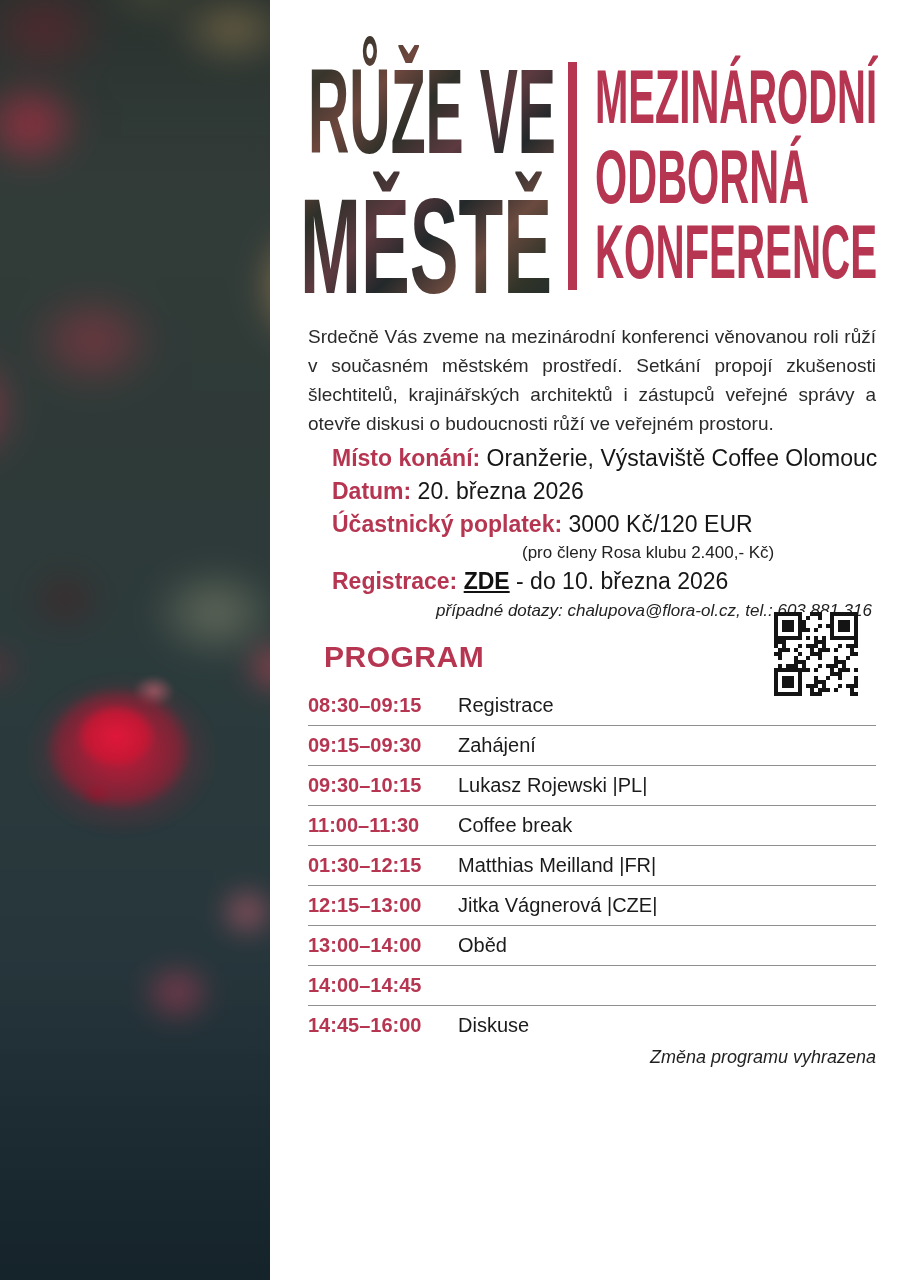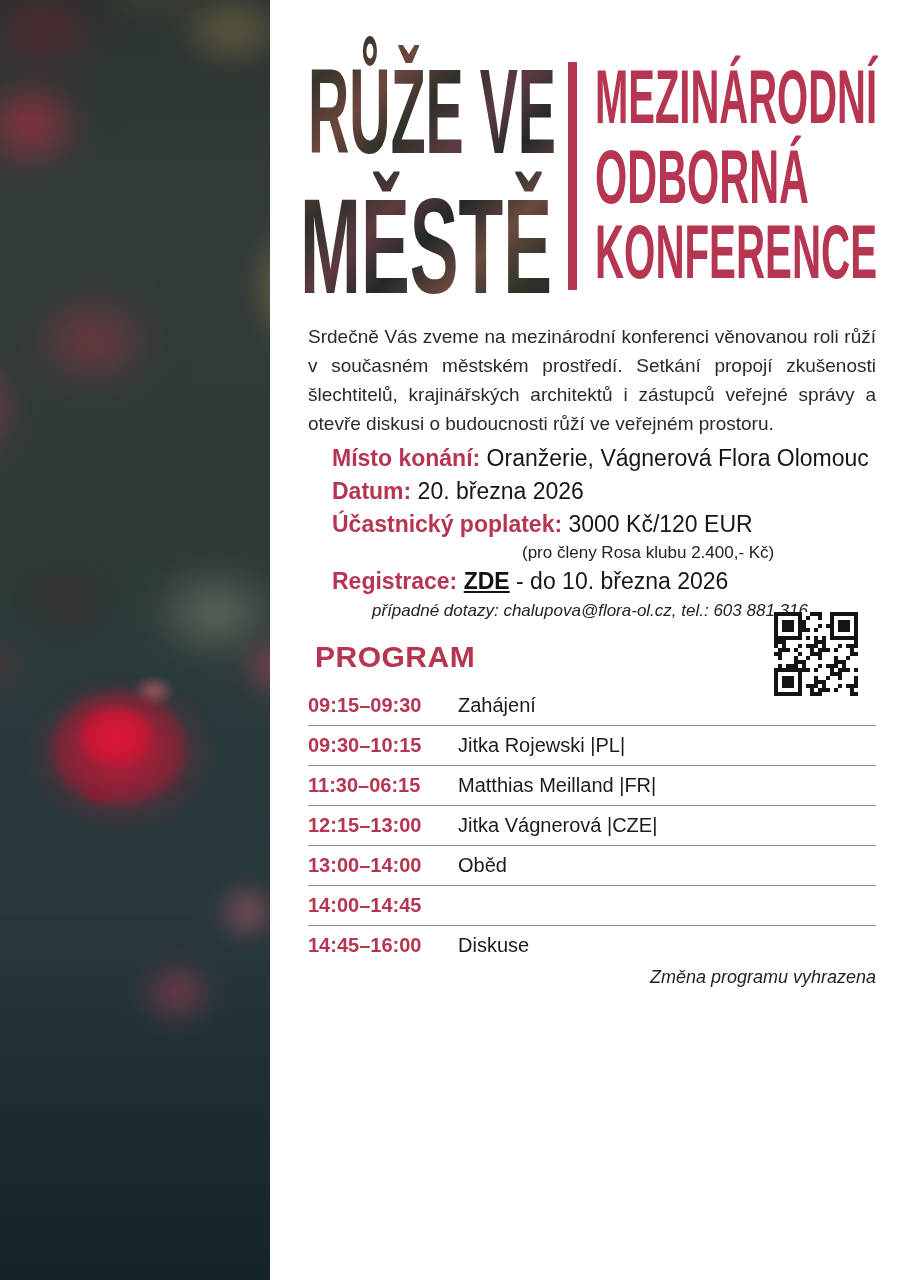--- a/index.html
+++ b/index.html
@@ -45,28 +45,28 @@
 
   .intro{margin:20px 0 0 0;font-size:19px;line-height:29px;text-align:justify;color:#2a2a2a;}
 
   .details{margin-top:4px;font-size:23px;}
   .dline{line-height:33px;white-space:nowrap;}
   .lbl{color:#b63551;font-weight:bold;margin-left:24px;}
   .val{color:#161616;}
   .feenote{font-size:17px;line-height:23px;color:#222;padding-left:214px;}
   .regline{line-height:34px;}
   .zde{color:#111;font-weight:bold;text-decoration:underline;cursor:pointer;}
-  .contact{font-size:17px;line-height:23px;font-style:italic;color:#222;text-align:center;padding-right:4px;margin-top:1px;}
+  .contact{font-size:17px;line-height:23px;font-style:italic;color:#222;text-align:right;padding-right:4px;margin-top:1px;}
 
   .paynote{position:relative;margin-top:0;}
   .payp{margin:2px 0 0 0;width:452px;font-size:17px;line-height:24.5px;font-style:italic;text-align:justify;color:#222;}
   .qr{position:absolute;top:-10px;right:18px;width:84px;height:84px;background:#fff;}
   .qr i{position:absolute;width:4px;height:4px;background:#141414;}
 
-  .program-h{margin:18px 0 0 7px;font-size:30px;letter-spacing:.5px;font-weight:bold;color:#b63551;}
+  .program-h{margin:18px 0 0 16px;font-size:30px;letter-spacing:.5px;font-weight:bold;color:#b63551;}
 
   .sched{margin-top:12px;}
   .row{display:flex;align-items:flex-start;padding:7px 0 8px 0;border-bottom:1.5px solid #8f8f8f;}
   .row:last-child{border-bottom:none;}
   .time{flex:0 0 150px;color:#b63551;font-weight:bold;font-size:20px;line-height:24px;}
   .item{flex:1;font-size:20px;line-height:24px;color:#1b1b1b;}
   .item .l2{display:block;margin-top:4px;}
 
   .prognote{margin-top:2px;font-size:18px;font-style:italic;text-align:right;color:#222;}
 </style>
@@ -102,21 +102,21 @@
       <rect x="268" y="30" width="9" height="228" fill="#b63551"></rect>
       <text x="295" y="91" font-size="76" textLength="282" lengthAdjust="spacingAndGlyphs" fill="#b63551">MEZINÁRODNÍ</text>
       <text x="295" y="171" font-size="76" textLength="214" lengthAdjust="spacingAndGlyphs" fill="#b63551">ODBORNÁ</text>
       <text x="295" y="246" font-size="76" textLength="282" lengthAdjust="spacingAndGlyphs" fill="#b63551">KONFERENCE</text>
     </svg>
 
     <p class="intro">Srdečně Vás zveme na mezinárodní konferenci věnovanou roli růží v současném městském prostředí. Setkání propojí zkušenosti šlechtitelů, krajinářských architektů i zástupců veřejné správy a otevře diskusi o budoucnosti růží ve veřejném prostoru.</p>
 
     <div class="details">
       <div class="dline">
-        <span class="lbl">Místo konání:</span><span class="val"> Oranžerie, Vágnerová Flora Olomouc</span>
+        <span class="lbl">Místo konání:</span><span class="val"> Oranžerie, Výstaviště Coffee Olomouc</span>
       </div>
       <div class="dline">
         <span class="lbl">Datum:</span><span class="val"> 20. března 2026</span>
       </div>
       <div class="dline">
         <span class="lbl">Účastnický poplatek:</span><span class="val"> 3000 Kč/120 EUR</span>
       </div>
       <div class="feenote">(pro členy Rosa klubu 2.400,- Kč)</div>
       <div class="dline regline">
         <span class="lbl">Registrace:</span><span class="val"> </span><a class="zde">ZDE</a><span class="val"> - do 10. března 2026</span>
@@ -336,29 +336,37 @@
           <i style="left:44px;top:80px"></i>
           <i style="left:76px;top:80px"></i>
           <i style="left:80px;top:80px"></i>
         </div>
     </div>
 
     <h2 class="program-h">PROGRAM</h2>
 
     <div class="sched">
       <div class="row">
+        <span class="time">08:30–09:15</span>
+        <span class="item">Registrace</span>
+      </div>
+      <div class="row">
         <span class="time">09:15–09:30</span>
         <span class="item">Zahájení</span>
       </div>
       <div class="row">
         <span class="time">09:30–10:15</span>
-        <span class="item">Jitka Rojewski |PL|</span>
-      </div>
-      <div class="row">
-        <span class="time">11:30–06:15</span>
+        <span class="item">Lukasz Rojewski |PL|</span>
+      </div>
+      <div class="row">
+        <span class="time">11:00–11:30</span>
+        <span class="item">Coffee break</span>
+      </div>
+      <div class="row">
+        <span class="time">01:30–12:15</span>
         <span class="item">Matthias Meilland |FR|</span>
       </div>
       <div class="row">
         <span class="time">12:15–13:00</span>
         <span class="item">Jitka Vágnerová |CZE|</span>
       </div>
       <div class="row">
         <span class="time">13:00–14:00</span>
         <span class="item">Oběd</span>
       </div>

